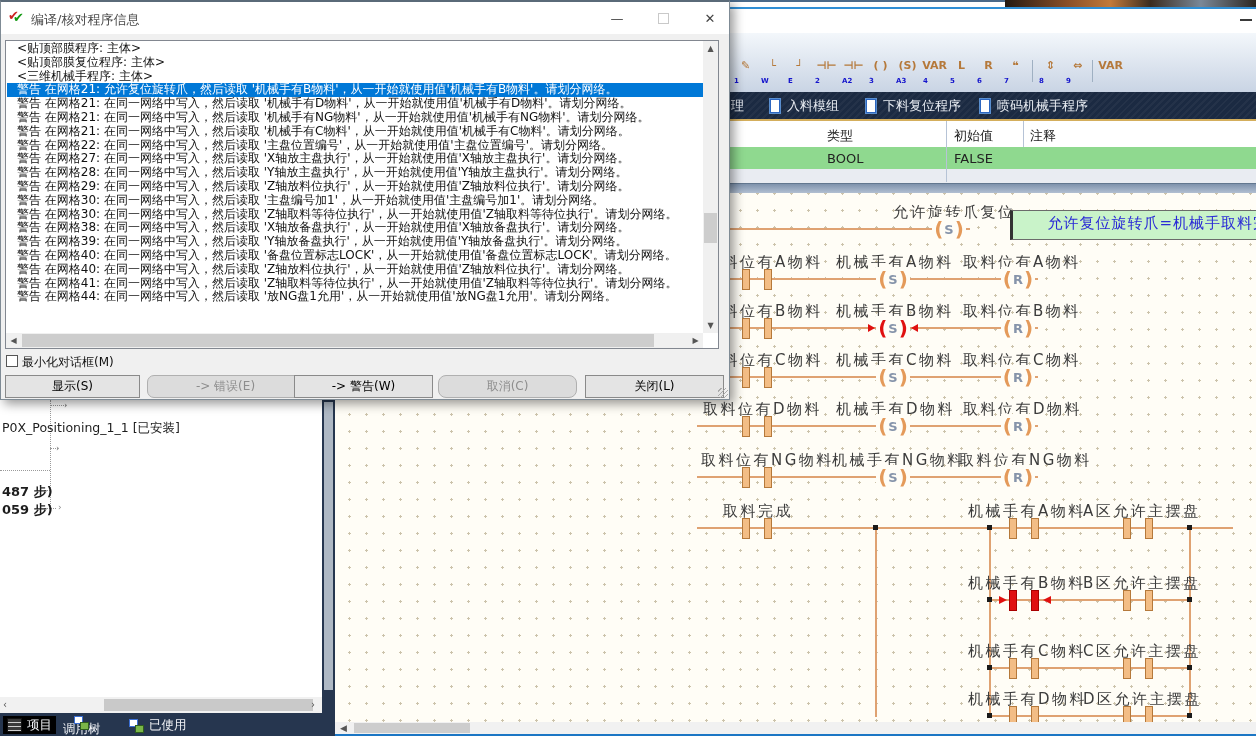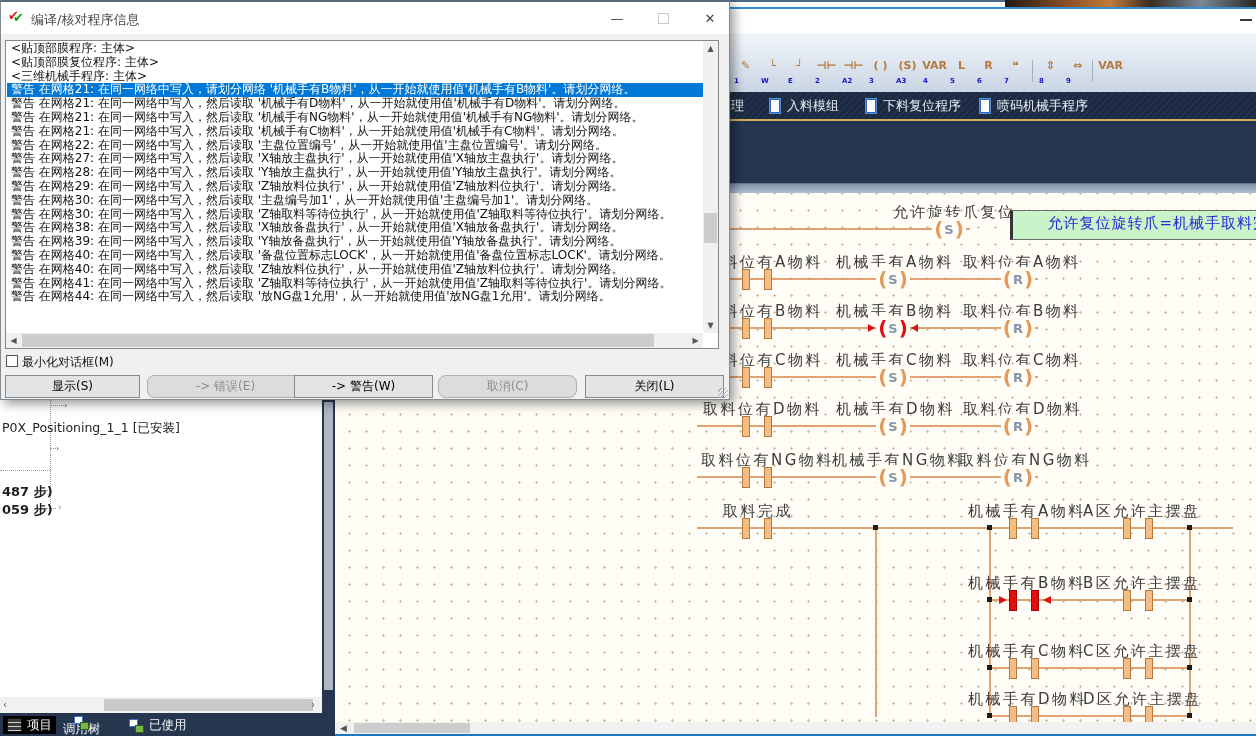--- a/index.html
+++ b/index.html
@@ -73,21 +73,21 @@
   .dlg-titlebar{position:absolute;left:0;top:0;width:100%;height:32px;background:#ffffff;}
   .dlg-icon{position:absolute;left:7px;top:8px;width:16px;height:16px;}
   .dlg-icon .c1{position:absolute;left:0;top:-2px;font-size:13px;color:#cc2222;font-weight:bold;}
   .dlg-icon .c2{position:absolute;left:5px;top:0;font-size:13px;color:#119911;font-weight:bold;}
   .dlg-title{position:absolute;left:30px;top:9px;font-size:13px;color:#4a4a4a;white-space:nowrap;}
   .wbtn{position:absolute;top:0;height:32px;display:flex;align-items:center;justify-content:center;font-size:13px;color:#444;}
   .wbtn.disabled{color:#c9c9c9;}
   .maxbox{width:9px;height:9px;border:1px solid #c9c9c9;}
   .dlg-list{position:absolute;left:4px;top:38px;width:714px;height:309px;background:#ffffff;border:1px solid #828790;box-sizing:border-box;}
   .dlg-lines{position:absolute;left:1px;top:1px;width:696px;height:291px;overflow:hidden;}
-  .ln{height:13.8px;line-height:13.8px;font-size:12px;white-space:nowrap;color:#111;padding-left:4px;}
+  .ln{height:13.8px;line-height:13.8px;font-size:12px;white-space:nowrap;color:#111;padding-left:10px;}
   .ln.sel{background:#0078d7;color:#ffffff;}
   .vscroll{position:absolute;right:0;top:0;width:15px;height:292px;background:#f0f0f0;}
   .vs-btn{position:absolute;left:0;width:15px;height:15px;font-size:8px;color:#555;text-align:center;line-height:15px;}
   .vs-thumb{position:absolute;left:1px;top:172px;width:13px;height:30px;background:#cdcdcd;}
   .hscroll{position:absolute;left:0;bottom:0;width:697px;height:15px;background:#f0f0f0;}
   .hs-btn{position:absolute;top:0;width:15px;height:15px;font-size:8px;color:#555;text-align:center;line-height:15px;}
   .hs-thumb{position:absolute;left:16px;top:1px;width:632px;height:13px;background:#cdcdcd;}
   .dlg-check{position:absolute;left:5px;top:353px;width:12px;height:12px;background:#fff;border:1px solid #555;box-sizing:border-box;}
   .dlg-checklabel{position:absolute;left:21px;top:352px;font-size:12px;color:#111;}
   .dbtn{position:absolute;top:373px;height:23px;background:#e4e4e4;border:1px solid #8a8a8a;box-sizing:border-box;font-size:12px;color:#000;display:flex;align-items:center;justify-content:center;}
@@ -178,20 +178,33 @@
         <span class="tabicon"></span>
         <span>下料复位程序</span>
       </div>
     <div class="ttab" style="left:644px;">
         <span class="tabicon"></span>
         <span>喷码机械手程序</span>
       </div>
   </div>
   <div class="abs goldline"></div>
 
+  <div class="abs vartable">
+    <div class="vsep" style="left:611px;"></div>
+    <div class="vsep" style="left:688px;"></div>
+    <div class="vth" style="left:492px;">类型</div>
+    <div class="vth" style="left:619px;">初始值</div>
+    <div class="vth" style="left:695px;">注释</div>
+    <div class="greenrow"></div>
+    <div class="vcell" style="left:492px;">BOOL</div>
+    <div class="vcell" style="left:619px;">FALSE</div>
+    <div class="vcell" style="left:695px;"></div>
+    <div class="grayrow"></div>
+    <div class="vsep" style="left:611px;top:0;"></div>
+  </div>
   <div class="abs tablesplit"></div>
 
   <div class="abs ladder">
 
     <div class="lb" style="left:558px;top:10px;">允许旋转爪复位</div>
     <div class="hl" style="left:362px;top:35px;width:273px;"></div>
     <div class="coil" style="left:597px;top:24px;">
         <span class="pl">(</span>
         <span class="cl">S</span>
         <span class="pr">)</span>
@@ -394,21 +407,21 @@
       <div class="wbtn" style="left:692px;width:34px;">
           <span>✕</span>
         </div>
     </div>
 
     <div class="dlg-list">
       <div class="dlg-lines">
         <div class="ln">&lt;贴顶部膜程序: 主体&gt;</div>
         <div class="ln">&lt;贴顶部膜复位程序: 主体&gt;</div>
         <div class="ln">&lt;三维机械手程序: 主体&gt;</div>
-        <div class="ln sel">警告 在网格21: 在同一网络中写入，请划分网络 '机械手有B物料'，从一开始就使用值'机械手有B物料'。请划分网络。</div>
+        <div class="ln sel">警告 在网格21: 允许复位旋转爪，然后读取 '机械手有B物料'，从一开始就使用值'机械手有B物料'。请划分网络。</div>
         <div class="ln">警告 在网格21: 在同一网络中写入，然后读取 '机械手有D物料'，从一开始就使用值'机械手有D物料'。请划分网络。</div>
         <div class="ln">警告 在网格21: 在同一网络中写入，然后读取 '机械手有NG物料'，从一开始就使用值'机械手有NG物料'。请划分网络。</div>
         <div class="ln">警告 在网格21: 在同一网络中写入，然后读取 '机械手有C物料'，从一开始就使用值'机械手有C物料'。请划分网络。</div>
         <div class="ln">警告 在网格22: 在同一网络中写入，然后读取 '主盘位置编号'，从一开始就使用值'主盘位置编号'。请划分网络。</div>
         <div class="ln">警告 在网格27: 在同一网络中写入，然后读取 'X轴放主盘执行'，从一开始就使用值'X轴放主盘执行'。请划分网络。</div>
         <div class="ln">警告 在网格28: 在同一网络中写入，然后读取 'Y轴放主盘执行'，从一开始就使用值'Y轴放主盘执行'。请划分网络。</div>
         <div class="ln">警告 在网格29: 在同一网络中写入，然后读取 'Z轴放料位执行'，从一开始就使用值'Z轴放料位执行'。请划分网络。</div>
         <div class="ln">警告 在网格30: 在同一网络中写入，然后读取 '主盘编号加1'，从一开始就使用值'主盘编号加1'。请划分网络。</div>
         <div class="ln">警告 在网格30: 在同一网络中写入，然后读取 'Z轴取料等待位执行'，从一开始就使用值'Z轴取料等待位执行'。请划分网络。</div>
         <div class="ln">警告 在网格38: 在同一网络中写入，然后读取 'X轴放备盘执行'，从一开始就使用值'X轴放备盘执行'。请划分网络。</div>

